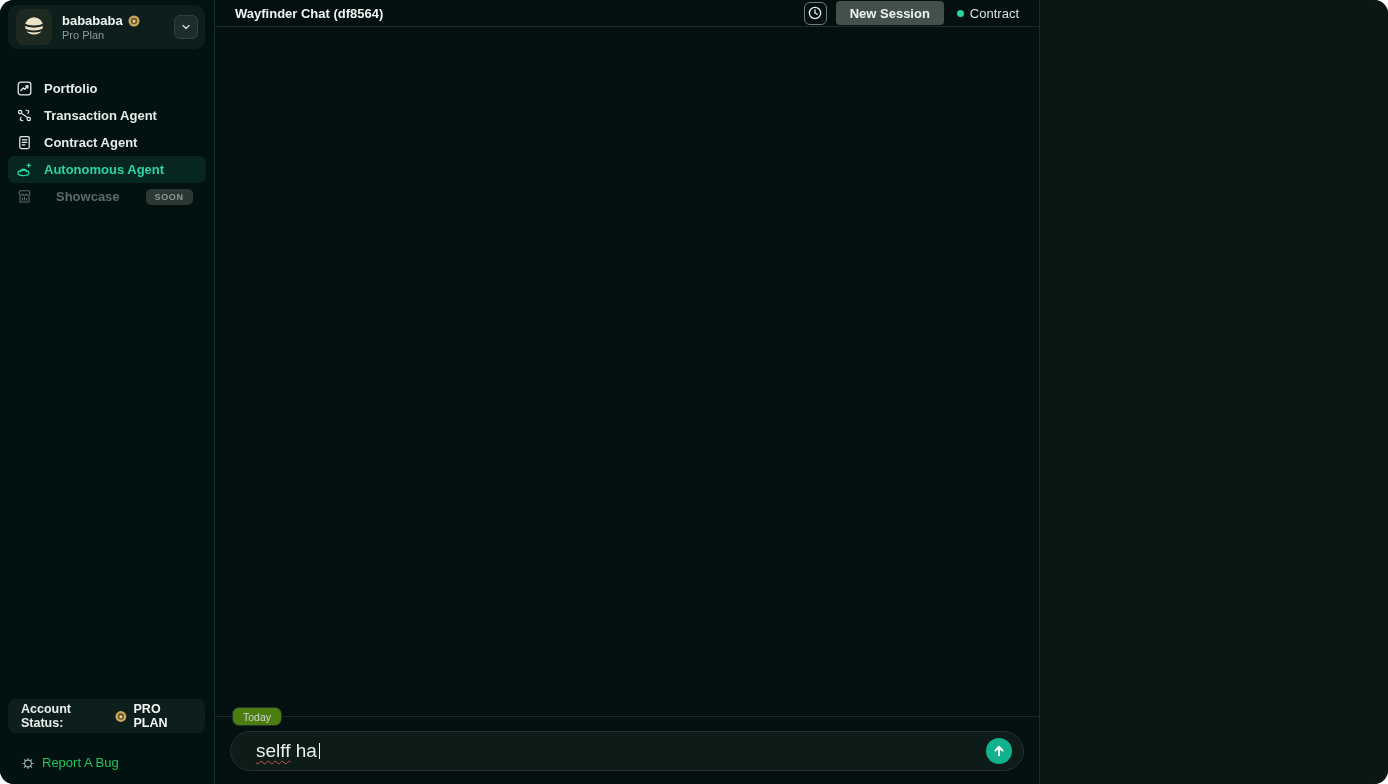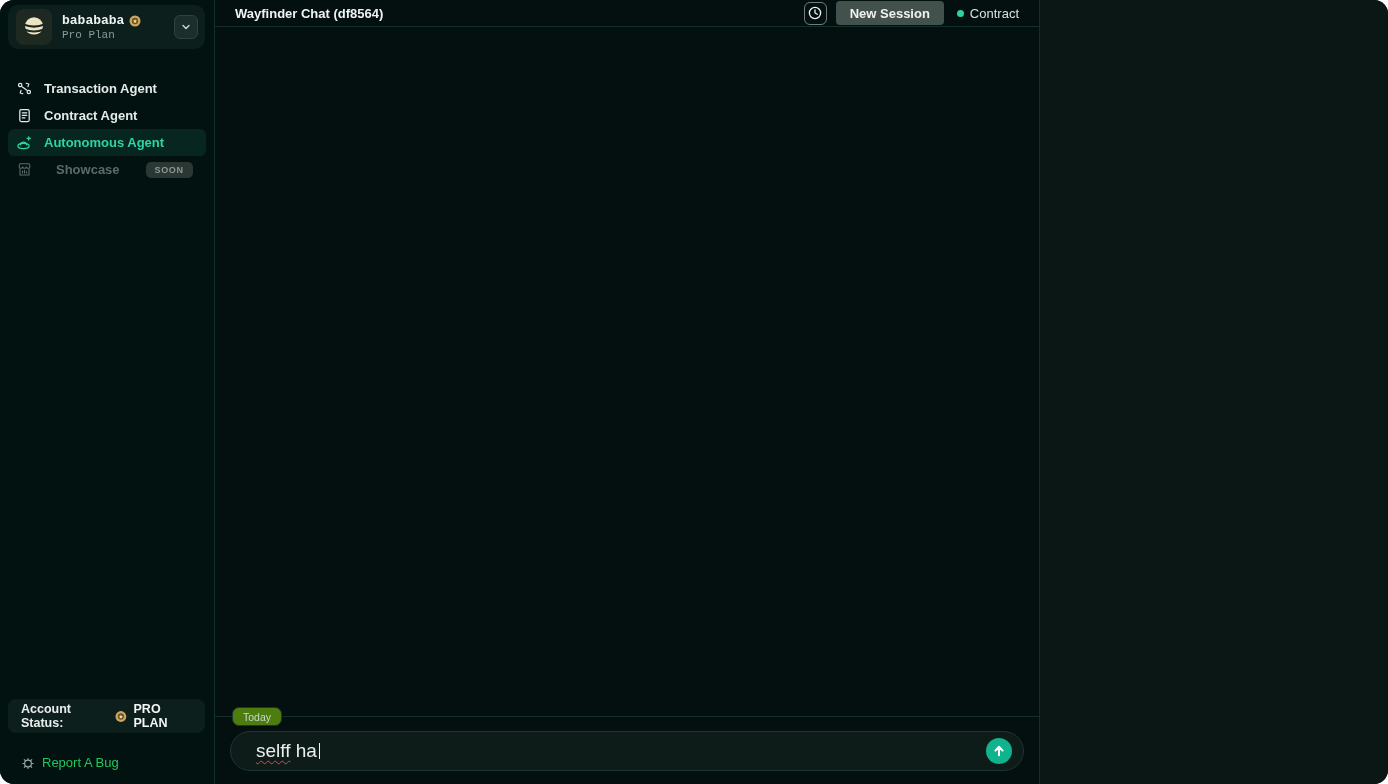--- a/index.html
+++ b/index.html
@@ -9,21 +9,21 @@
     border-radius:14px; overflow:hidden; background:#03100f;
   }
 
   
   .sidebar {
     width:215px; flex:none; background:#021210; border-right:1px solid #123028;
     display:flex; flex-direction:column;
   }
   .profile-card {
     margin:5px 9px 0 8px; height:44px; background:#0d1f1d; border-radius:10px;
-    display:flex; align-items:center; padding:0 7px 0 8px; gap:10px;font-family:Liberation Mono, monospace;
+    display:flex; align-items:center; padding:0 7px 0 8px; gap:10px;
   }
   .avatar { width:36px; height:36px; border-radius:8px; background:#1e2a21; flex:none;
     display:flex; align-items:center; justify-content:center; }
   .profile-info { display:flex; flex-direction:column; gap:1px; }
   .profile-name-row { display:flex; align-items:center; gap:5px; }
   .profile-name { font-size:13px; font-weight:700; color:#eef3f1; }
   .profile-plan { font-size:11px; color:#8d9b97; }
   .chevron-btn {
     margin-left:auto; width:24px; height:24px; background:#1c2e2b;
     border:1px solid #2e433f; border-radius:6px; display:flex; align-items:center;
@@ -140,20 +140,30 @@
       </div>
       <div class="chevron-btn">
         <svg width="10" height="10" viewBox="0 0 10 10">
           <path d="M2 3.5 L5 6.5 L8 3.5" stroke="#cdd7d4" stroke-width="1.4" fill="none" stroke-linecap="round" stroke-linejoin="round"></path>
         </svg>
       </div>
     </div>
 
     <nav class="nav">
 
+      <div class="nav-item">
+        <span class="nav-icon">
+          <svg width="15" height="15" viewBox="0 0 15 15">
+            <rect x="1.2" y="1.2" width="12.6" height="12.6" rx="2.5" stroke="#e4ebe8" stroke-width="1.3" fill="none"></rect>
+            <path d="M4 9.5 L6.3 7 L7.8 8.3 L10.8 5" stroke="#e4ebe8" stroke-width="1.3" fill="none" stroke-linecap="round" stroke-linejoin="round"></path>
+            <path d="M8.8 5 H10.8 V7" stroke="#e4ebe8" stroke-width="1.3" fill="none" stroke-linecap="round" stroke-linejoin="round"></path>
+          </svg>
+        </span>
+        <span>Portfolio</span>
+      </div>
 
       <div class="nav-item">
         <span class="nav-icon">
           <svg width="15" height="15" viewBox="0 0 15 15">
             <circle cx="3.2" cy="4" r="1.7" stroke="#e4ebe8" stroke-width="1.2" fill="none"></circle>
             <circle cx="11.8" cy="11" r="1.7" stroke="#e4ebe8" stroke-width="1.2" fill="none"></circle>
             <path d="M5 5.8 L10 9.2" stroke="#e4ebe8" stroke-width="1.2" stroke-linecap="round"></path>
             <path d="M9.2 2.2 L11.8 3 L11 5.6" stroke="#e4ebe8" stroke-width="1.2" fill="none" stroke-linecap="round" stroke-linejoin="round"></path>
             <path d="M5.8 12.8 L3.2 12 L4 9.4" stroke="#e4ebe8" stroke-width="1.2" fill="none" stroke-linecap="round" stroke-linejoin="round"></path>
           </svg>

